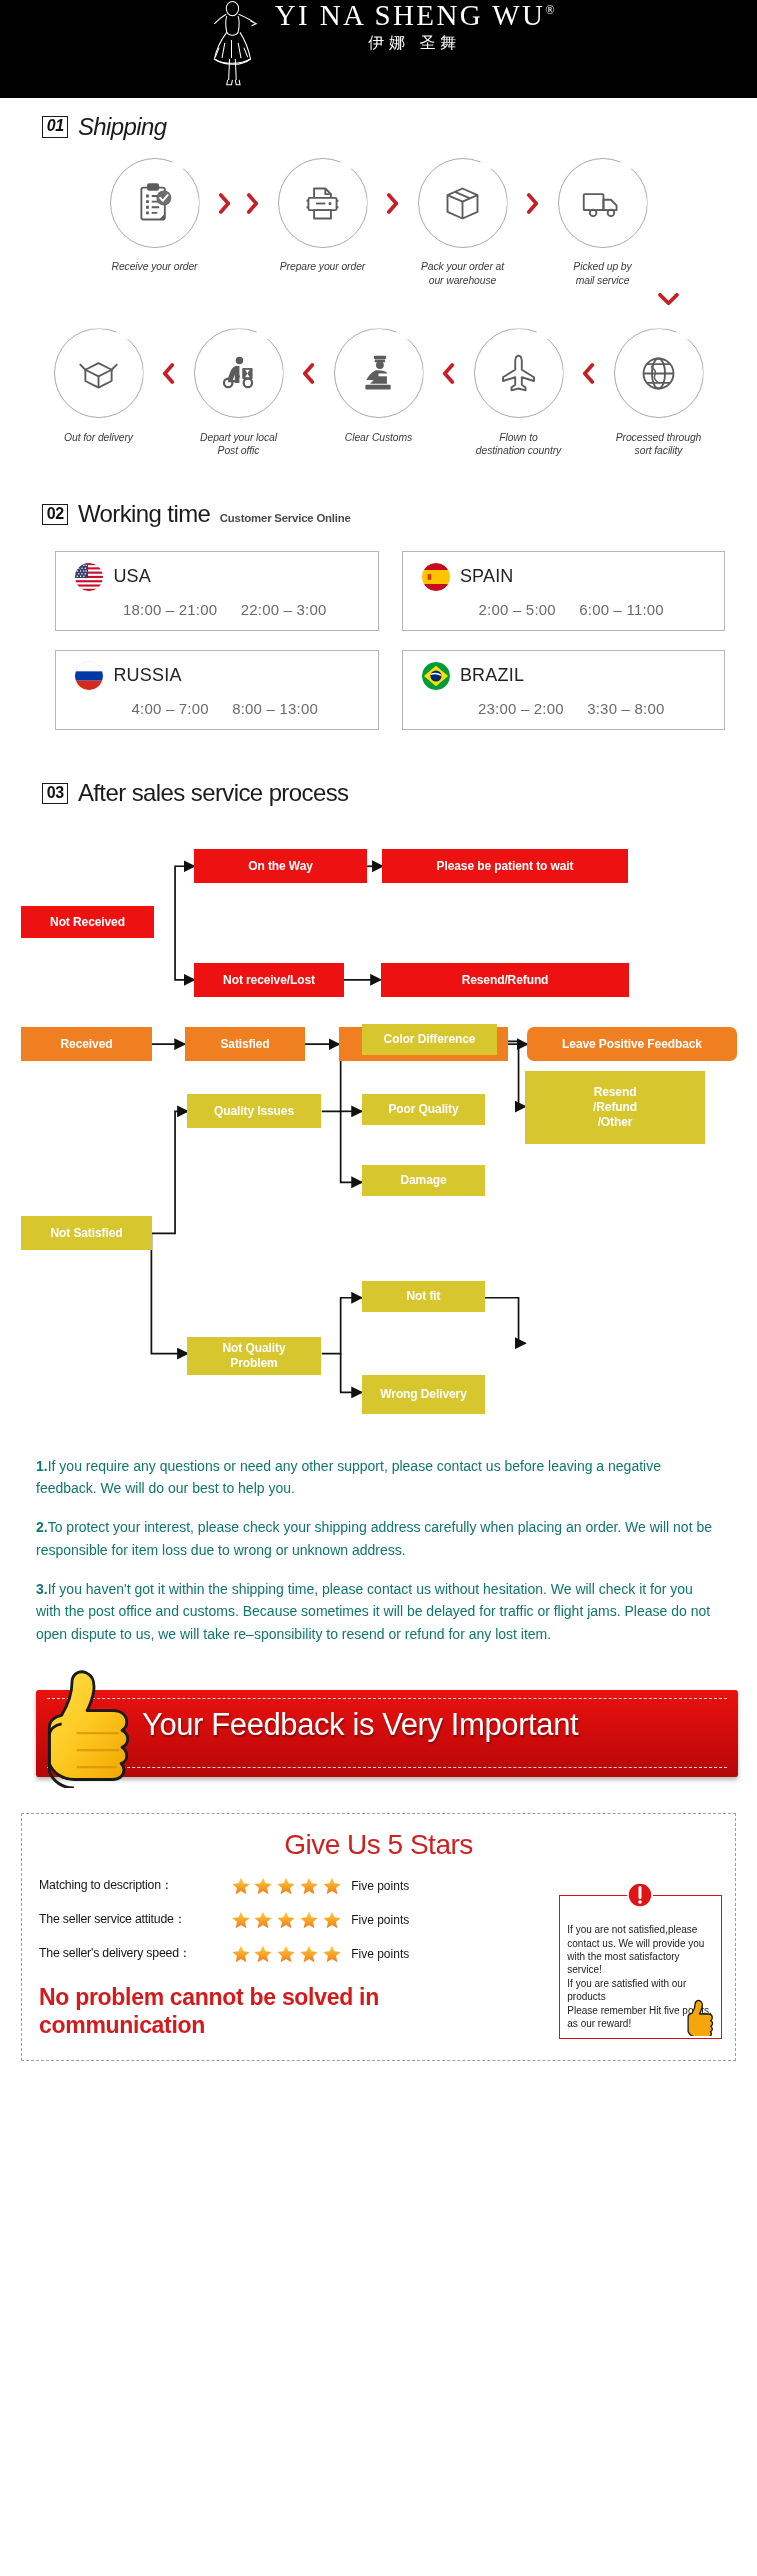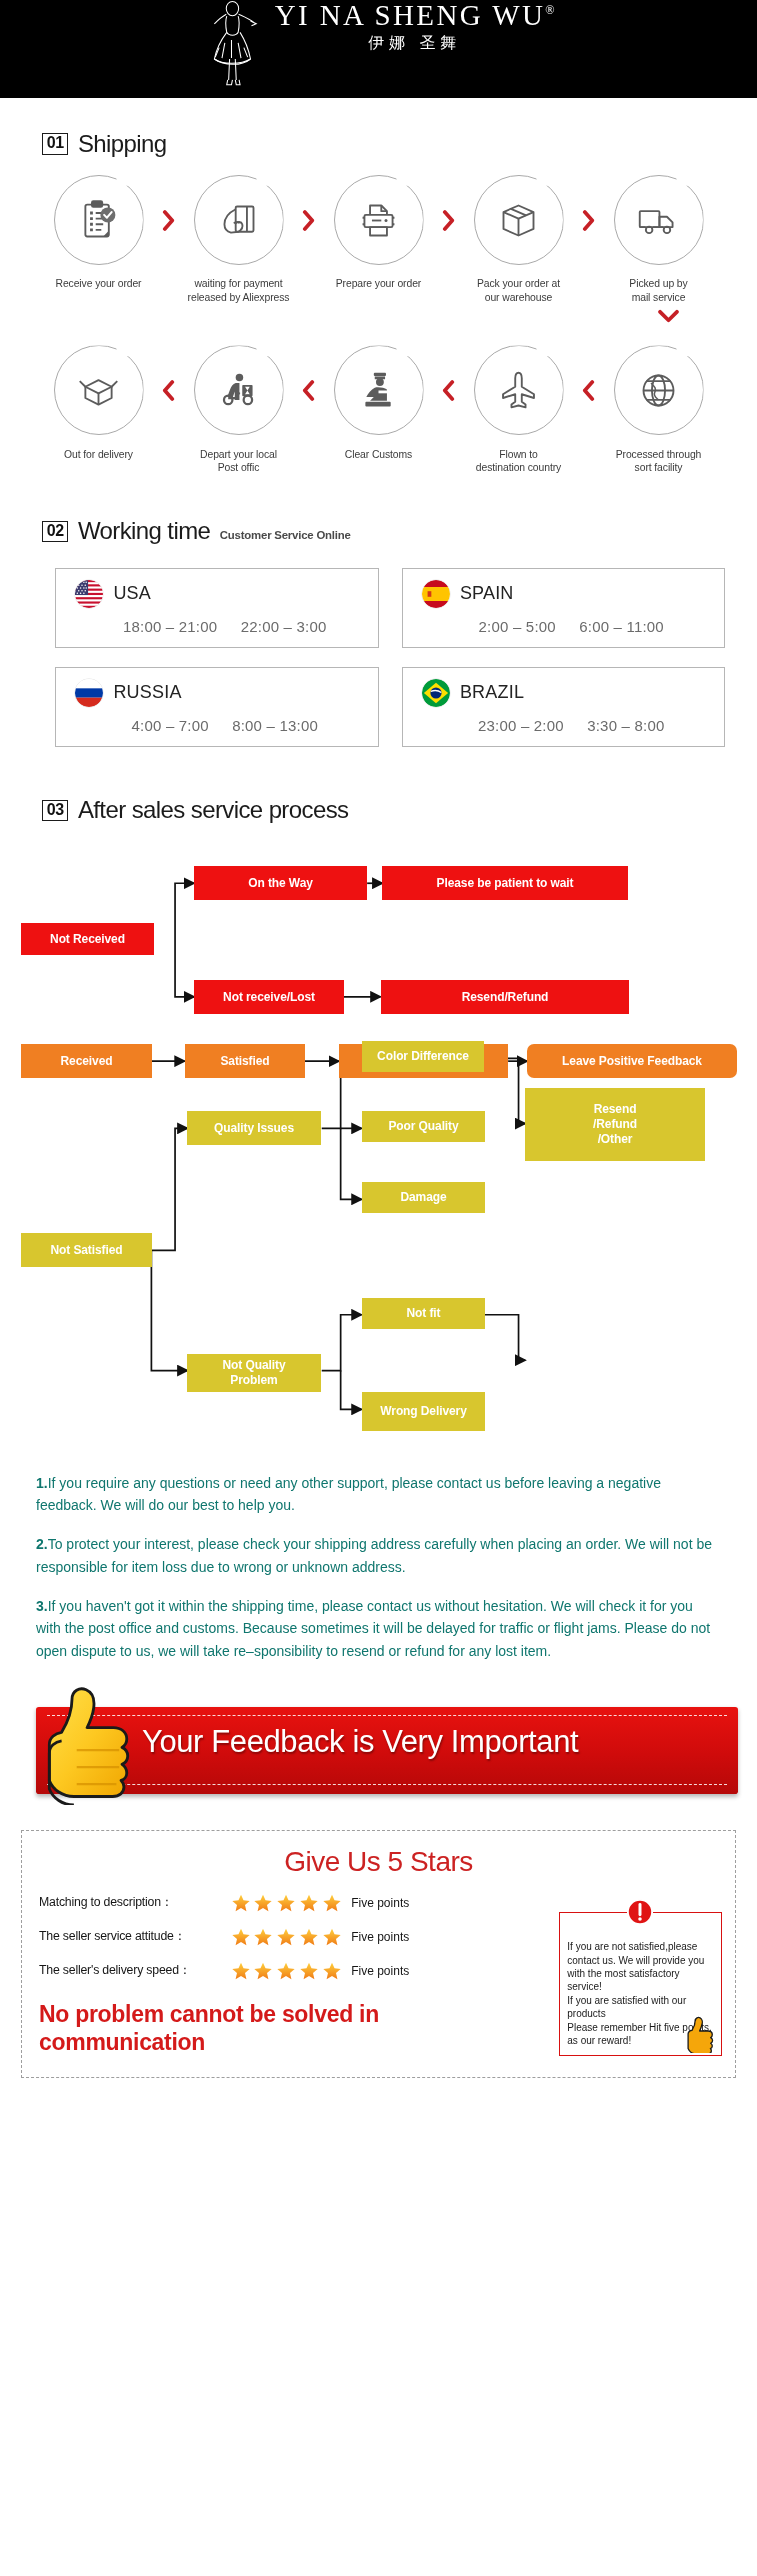--- a/index.html
+++ b/index.html
@@ -63,21 +63,21 @@
     font-weight: 400;
   }
   .sec-sub {
     font-size: 11.4px;
     font-weight: 700;
     color: #4a4a4a;
     letter-spacing: -0.2px;
   }
 
   
-  #shipping { padding-top: 32px; }
+  #shipping { padding-top: 15px; font-style: italic; }
   .steps-row {
     display: flex;
     align-items: flex-start;
     justify-content: center;
     padding: 17px 17px 0 17px;
   }
   .step {
     width: 112px;
     display: flex;
     flex-direction: column;
@@ -346,32 +346,20 @@
         </span>
         <span class="step-label">Receive your order</span>
       </div>
 
       <span class="chev">
         <svg viewBox="0 0 15 22">
             <path d="M3 2 L11 11 L3 20" fill="none" stroke="#c62026" stroke-width="4" stroke-linecap="round" stroke-linejoin="round"></path>
           </svg>
       </span>
 
-      <div class="step">
-        <span class="step-circle">
-          <svg viewBox="0 0 48 48" fill="none" stroke="#5c5c5c" stroke-width="2" stroke-linejoin="round">
-            <rect x="21" y="9" width="19" height="27" rx="1.5"></rect>
-            <path d="M33 9v27"></path>
-            <path d="M21 12 C13 16 9 22 9 28 c0 5 3 8 7 9 l8 -1 c3 -2 5 -5 4 -8 c-1 -3 -5 -3 -7 -1"></path>
-            <path d="M19 27 c2 -2 5 -2 6 0"></path>
-          </svg>
-        </span>
-        <span class="step-label" style="white-space:pre-line">waiting for payment
-released by Aliexpress</span>
-      </div>
 
       <span class="chev">
         <svg viewBox="0 0 15 22">
             <path d="M3 2 L11 11 L3 20" fill="none" stroke="#c62026" stroke-width="4" stroke-linecap="round" stroke-linejoin="round"></path>
           </svg>
       </span>
 
       <div class="step">
         <span class="step-circle">
           <svg viewBox="0 0 48 48" fill="none" stroke="#5c5c5c" stroke-width="2" stroke-linejoin="round">
@@ -714,21 +702,21 @@
       <div class="fbox red" style="left:194px; top:131px; width:150px; height:34px;">Not receive/Lost</div>
       <div class="fbox red" style="left:381px; top:131px; width:248px; height:34px;">Resend/Refund</div>
 
       <div class="fbox orange" style="left:21px;  top:195px; width:131px; height:34px;">Received</div>
       <div class="fbox orange" style="left:185px; top:195px; width:120px; height:34px;">Satisfied</div>
       <div class="fbox orange" style="left:339px; top:195px; width:169px; height:34px;">Conf irmed receive</div>
       <div class="fbox orange" style="left:527px; top:195px; width:210px; height:34px;border-radius:7px;">Leave Positive Feedback</div>
 
       <div class="fbox yellow" style="left:21px;  top:384px; width:131px; height:34px;">Not Satisfied</div>
       <div class="fbox yellow" style="left:187px; top:262px; width:134px; height:34px;">Quality Issues</div>
-      <div class="fbox yellow" style="left:362px; top:192px; width:122px; height:31px;">Color Difference</div>
+      <div class="fbox yellow" style="left:362px; top:192px; width:135px; height:31px;">Color Difference</div>
       <div class="fbox yellow" style="left:362px; top:262px; width:123px; height:31px;">Poor Quality</div>
       <div class="fbox yellow" style="left:362px; top:333px; width:123px; height:31px;">Damage</div>
       <div class="fbox yellow" style="left:525px; top:239px; width:180px; height:73px; flex-direction:column; justify-content:center; white-space:pre-line; text-align:center;">Resend
 /Refund
 /Other</div>
 
       <div class="fbox yellow" style="left:187px; top:505px; width:134px; height:38px; white-space:pre-line;">Not Quality
 Problem</div>
       <div class="fbox yellow" style="left:362px; top:449px; width:123px; height:31px;">Not fit</div>
       <div class="fbox yellow" style="left:362px; top:543px; width:123px; height:39px;">Wrong Delivery</div>

